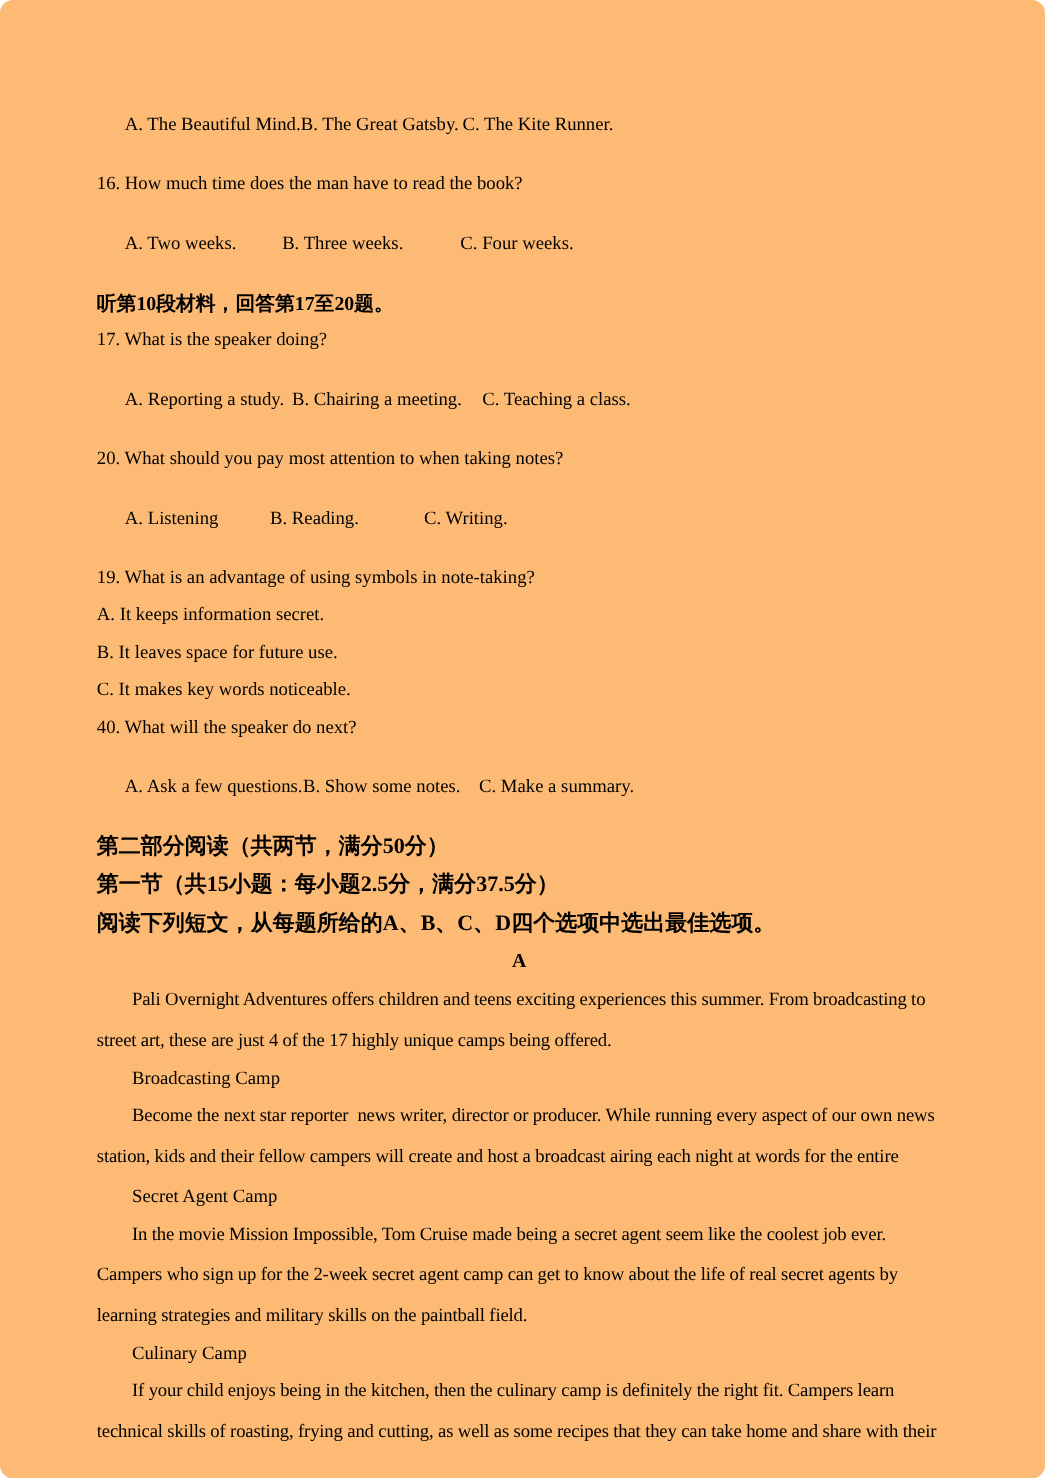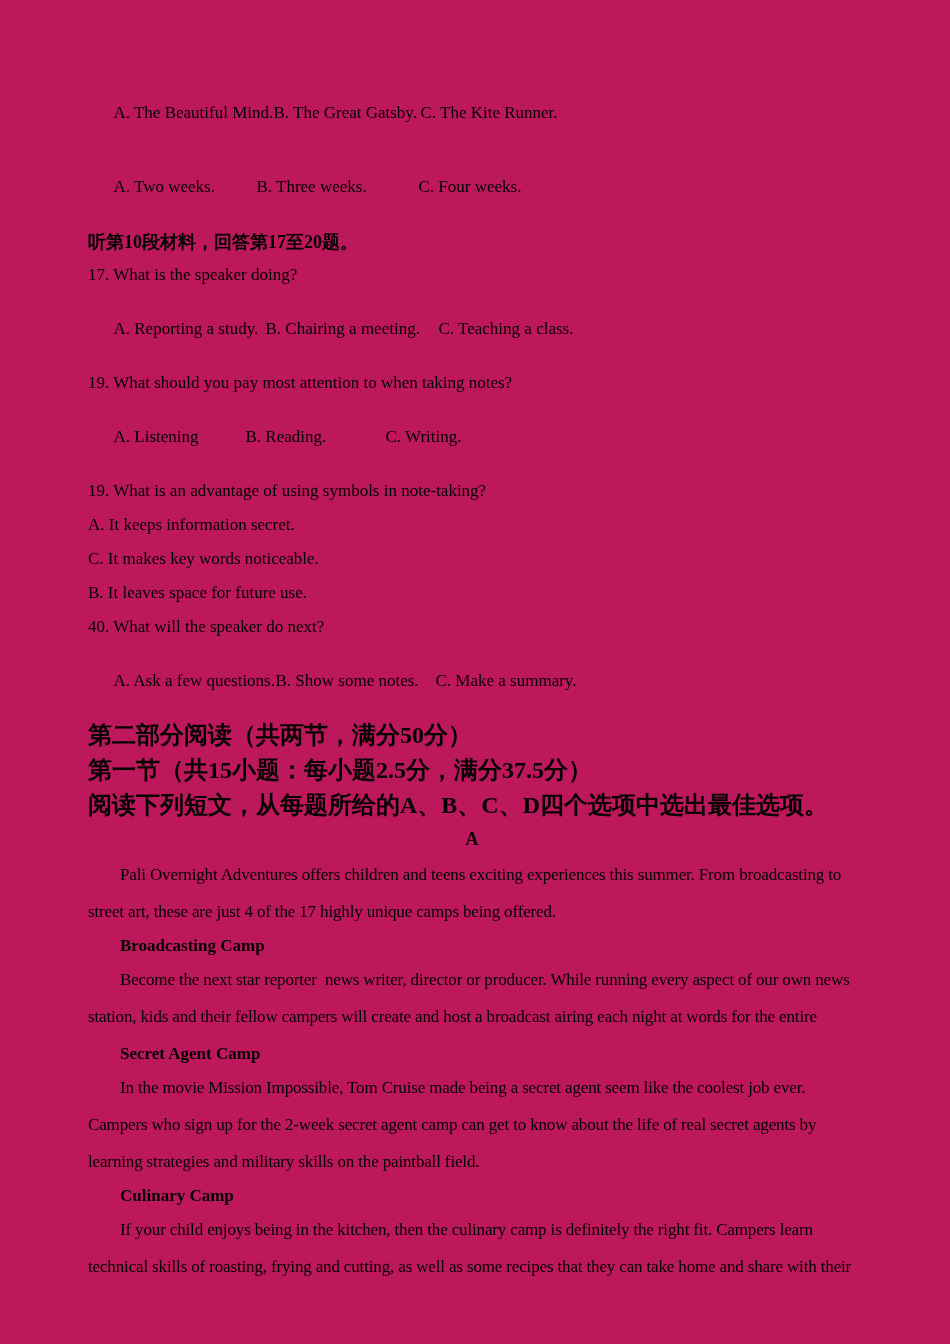--- a/index.html
+++ b/index.html
@@ -4,26 +4,27 @@
 <style>
   html, body {
     margin: 0;
     padding: 0;
     background: #ffffff;
   }
   .page {
     position: relative;
     width: 950px;
     height: 1344px;
-    background: #be185d;
+    background: #fdba74;
     color: #000000;
     font-family: "Liberation Serif", "DejaVu Serif", serif;
     font-size: 17px;
     overflow: hidden;
     box-sizing: border-box;
+    border-radius: 12px;
   }
   .content {
     box-sizing: border-box;
     padding: 83px 94px 0 88px;
   }
   .line {
     white-space: pre;
     line-height: 20px;
     margin: 0 0 14px 0;
   }
@@ -33,21 +34,21 @@
     vertical-align: top;
   }
   .cn-sub {
     font-weight: bold;
     font-size: 18px;
     line-height: 22px;
     margin-bottom: 12px;
   }
   .sec {
     font-weight: bold;
-    font-size: 24px;
+    font-size: 20px;
     line-height: 24px;
     margin-bottom: 11px;
   }
   .sec-last {
   }
   .passage-label {
     font-weight: bold;
     font-size: 18px;
     line-height: 22px;
     text-align: center;
@@ -55,57 +56,58 @@
     white-space: normal;
   }
   .body-line {
     letter-spacing: -0.15px;
     margin-bottom: 17px;
   }
   .body-last {
     margin-bottom: 14px;
   }
   .camp-title {
-    font-weight: bold;
+    font-weight: normal;
     margin-bottom: 14px;
   }
   .ind {
     padding-left: 32px;
   }
 </style>
 </head>
 <body>
 
 <div class="page">
   <div class="content">
 
     <div class="line">
       <span class="opt" style="width:160px">A. The Beautiful Mind.</span><span class="opt" style="width:147px">B. The Great Gatsby.</span><span class="opt">C. The Kite Runner.</span>
     </div>
 
+    <div class="line">16. How much time does the man have to read the book?</div>
     <div class="line">
       <span class="opt" style="width:143px">A. Two weeks.</span><span class="opt" style="width:162px">B. Three weeks.</span><span class="opt">C. Four weeks.</span>
     </div>
 
     <div class="line cn-sub">听第10段材料，回答第17至20题。</div>
 
     <div class="line">17. What is the speaker doing?</div>
     <div class="line">
       <span class="opt" style="width:152px">A. Reporting a study.</span><span class="opt" style="width:173px">B. Chairing a meeting.</span><span class="opt">C. Teaching a class.</span>
     </div>
 
-    <div class="line">19. What should you pay most attention to when taking notes?</div>
+    <div class="line">20. What should you pay most attention to when taking notes?</div>
     <div class="line">
       <span class="opt" style="width:132px">A. Listening</span><span class="opt" style="width:140px">B. Reading.</span><span class="opt">C. Writing.</span>
     </div>
 
     <div class="line">19. What is an advantage of using symbols in note-taking?</div>
     <div class="line">A. It keeps information secret.</div>
+    <div class="line">B. It leaves space for future use.</div>
     <div class="line">C. It makes key words noticeable.</div>
-    <div class="line">B. It leaves space for future use.</div>
 
     <div class="line">40. What will the speaker do next?</div>
     <div class="line" style="margin-bottom:12px">
       <span class="opt" style="width:162px">A. Ask a few questions.</span><span class="opt" style="width:160px">B. Show some notes.</span><span class="opt">C. Make a summary.</span>
     </div>
 
     <div class="line sec">第二部分阅读（共两节，满分50分）</div>
     <div class="line sec">第一节（共15小题：每小题2.5分，满分37.5分）</div>
     <div class="line sec sec-last">阅读下列短文，从每题所给的A、B、C、D四个选项中选出最佳选项。</div>
 

